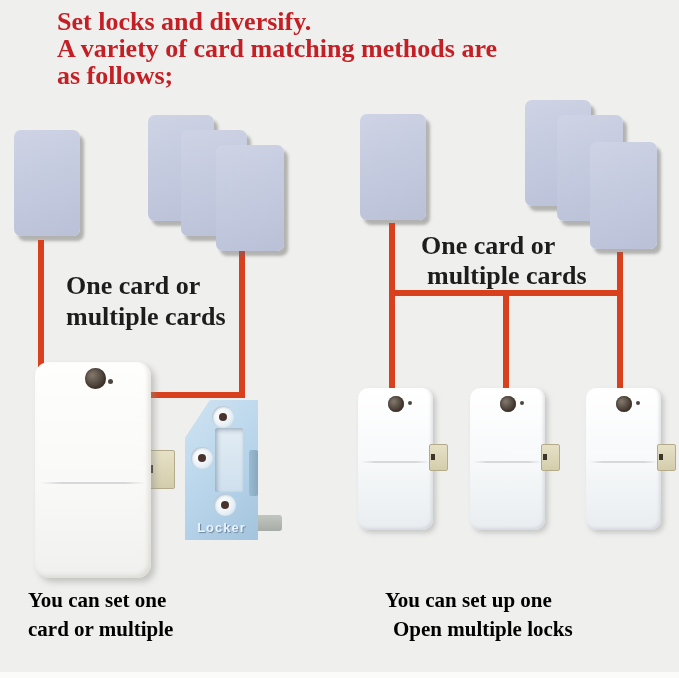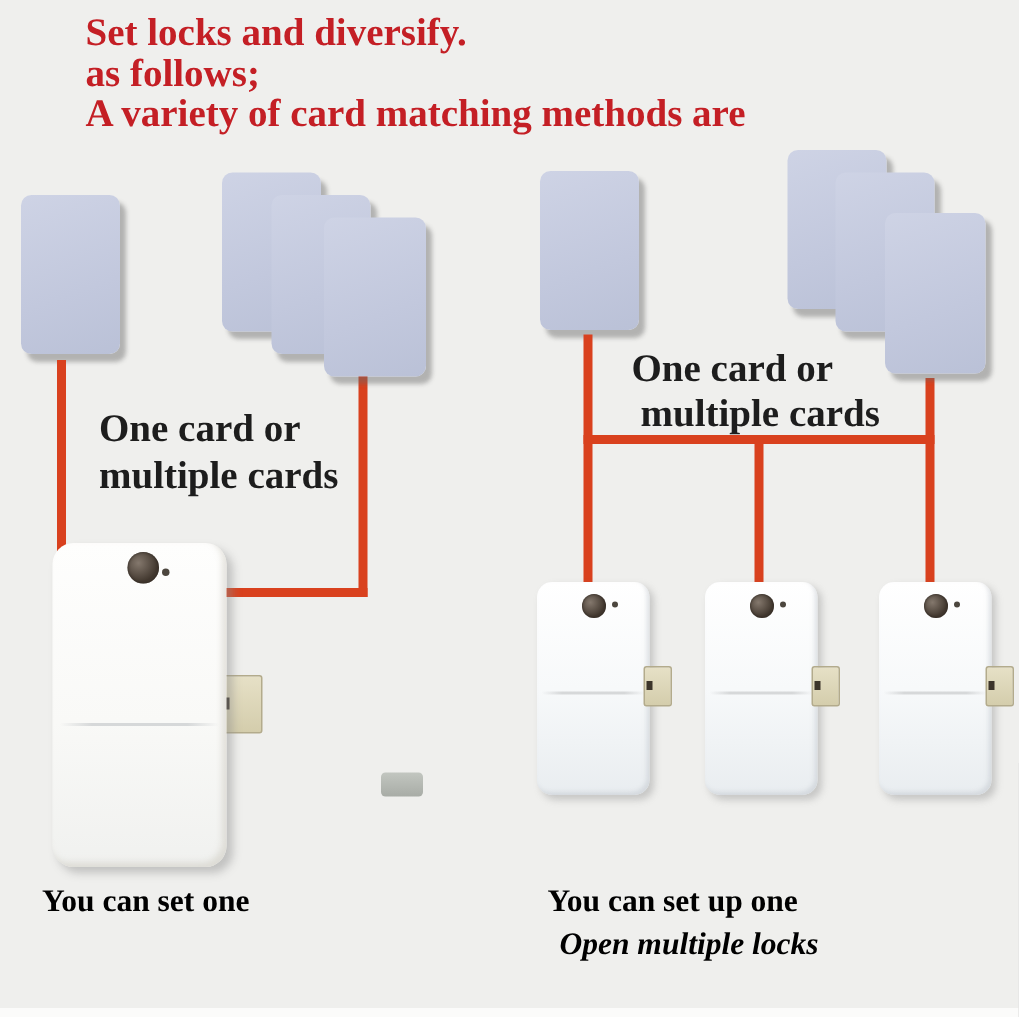--- a/index.html
+++ b/index.html
@@ -81,22 +81,22 @@
   .footer-strip { position:absolute; left:0; bottom:0; width:100%; height:6px;
     background:#fbfbfa; }
 </style>
 </head>
 <body>
 
 <div class="canvas">
 
   <div class="header">
     <div>Set locks and diversify.</div>
+    <div>A variety of card matching methods are</div>
     <div>as follows;</div>
-    <div>A variety of card matching methods are</div>
   </div>
 
   <div class="card" style="left:14px; top:130px;"></div>
 
   <div class="card" style="left:148px; top:115px; z-index:1;"></div>
   <div class="card" style="left:181px; top:130px; z-index:2;"></div>
   <div class="card" style="left:216px; top:145px; z-index:3; width:68px;"></div>
 
   <div class="black-label" style="left:66px; top:270px;">
     <div>One card or</div>
@@ -112,24 +112,39 @@
 
   <div class="lock-big">
     <div class="lens" style="left:50px; top:6px; width:21px; height:21px;"></div>
     <div class="indicator" style="left:73px; top:17px; width:5px; height:5px;"></div>
     <div class="seam" style="top:120px;"></div>
   </div>
   <div class="latch" style="left:145px; top:450px; width:28px; height:37px;">
     <div class="latch-slot" style="left:2px; top:14px; width:5px; height:8px;"></div>
   </div>
 
+  <div class="strike">
+    <div class="screw" style="left:27px; top:6px;">
+        <div class="screw-pin"></div>
+      </div>
+    <div class="screw" style="left:6px; top:47px;">
+        <div class="screw-pin"></div>
+      </div>
+    <div class="screw" style="left:29px; top:94px;">
+        <div class="screw-pin"></div>
+      </div>
+    <div class="strike-open"></div>
+    <div class="hinge"></div>
+    <div class="strike-text">Locker</div>
+  </div>
   <div class="peg"></div>
 
   <div class="caption" style="left:28px; top:586px;">
     <div>You can set one</div>
+    <div>card or multiple</div>
   </div>
 
   <div class="card" style="left:360px; top:114px;"></div>
 
   <div class="card" style="left:525px; top:100px; z-index:1;"></div>
   <div class="card" style="left:557px; top:115px; z-index:2;"></div>
   <div class="card" style="left:590px; top:142px; z-index:3; width:67px; height:107px;"></div>
 
   <div class="black-label" style="left:421px; top:231px; line-height:30px;">
     <div>One card or</div>
@@ -162,19 +177,19 @@
   </div>
   <div class="lock-sm" style="left:586px;">
     <div class="lens" style="left:30px; top:8px; width:16px; height:16px;"></div>
     <div class="indicator" style="left:50px; top:13px; width:4px; height:4px;"></div>
     <div class="seam" style="top:73px;"></div>
     <div class="latch" style="left:71px; top:56px; width:17px; height:25px;">
       <div class="latch-slot" style="left:1px; top:9px; width:4px; height:6px;"></div>
     </div>
   </div>
 
-  <div class="caption" style="left:365px; top:586px;">
+  <div class="caption" style="left:385px; top:586px;">
     <div>You can set up one</div>
-    <div style="margin-left:8px;font-style:italic;">Open multiple locks</div>
+    <div style="margin-left:8px;">Open multiple locks</div>
   </div>
 
   <div class="footer-strip"></div>
 </div>
 
 </body></html>

